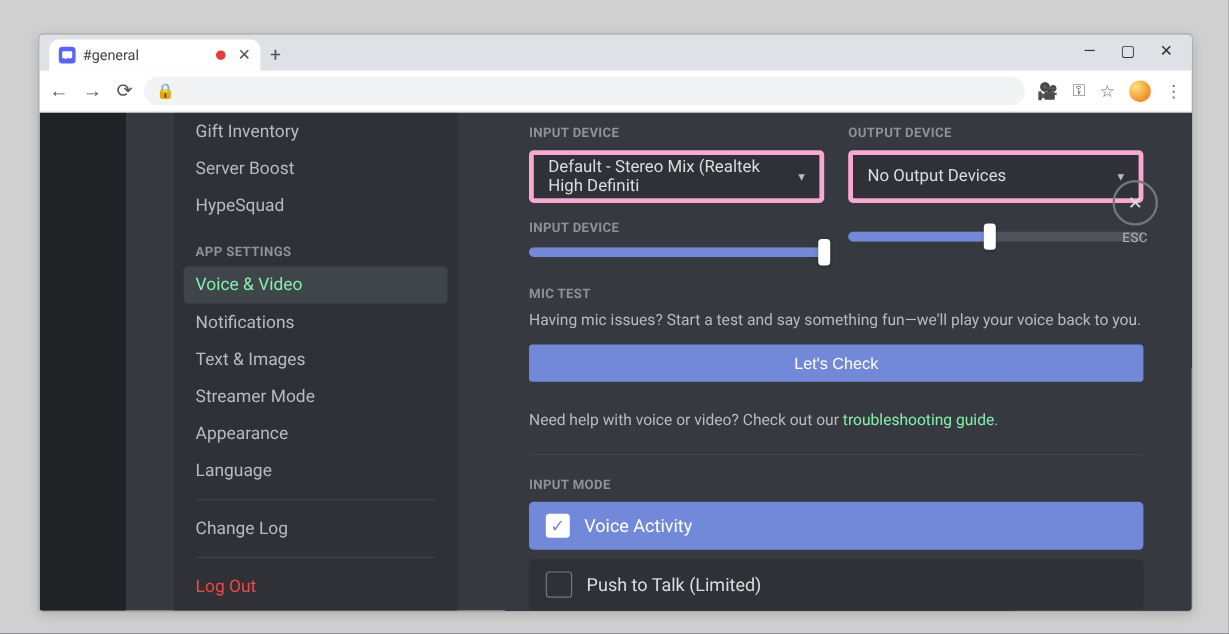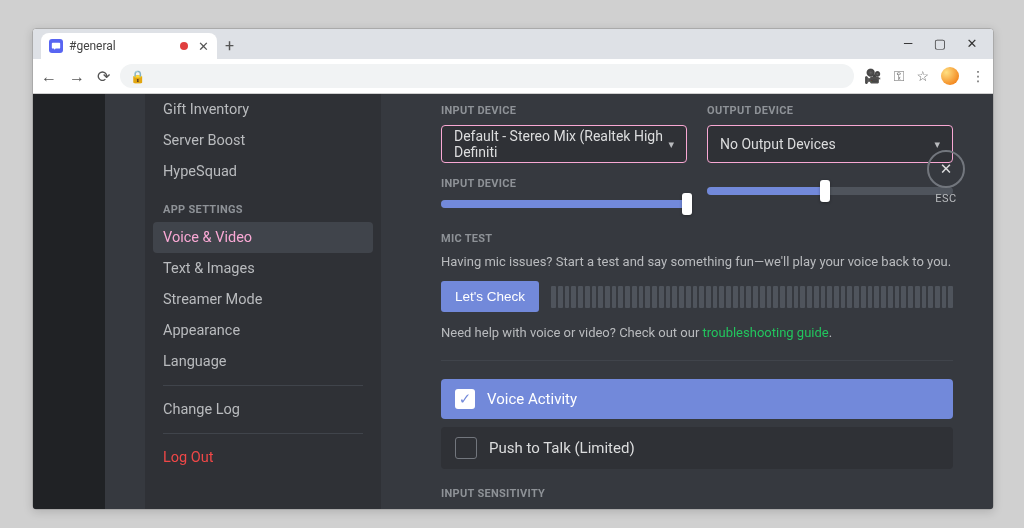--- a/index.html
+++ b/index.html
@@ -116,21 +116,21 @@
   letter-spacing: 0.3px;
   padding: 16px 10px 6px 10px;
 }
 .side-item {
   color: #b9bbbe;
   font-size: 14.5px;
   padding: 7px 10px;
   border-radius: 4px;
   cursor: pointer;
 }
-.side-item.active { background: #40444b; color: #f9a8d4; }
+.side-item.active { background: #40444b; color: #86efac; }
 .side-item.logout { color: #f04747; }
 .side-divider { height: 1px; background: #40444b; margin: 8px 10px; }
 .socials { display: flex; gap: 10px; padding: 10px 10px 6px 10px; color: #b9bbbe; }
 .main {
   flex: 1;
   background: #36393f;
   padding: 10px 40px 20px 20px;
   overflow-y: auto;
   position: relative;
 }
@@ -158,21 +158,21 @@
 .form-col { flex: 1; }
 .section-label {
   font-size: 11px;
   font-weight: 700;
   color: #8e9297;
   letter-spacing: 0.3px;
   margin-bottom: 8px;
 }
 .select {
   background: #2f3136;
-  border: 1px solid #f9a8d4;
+  border: 4px solid #f9a8d4;
   border-radius: 4px;
   height: 36px;
   display: flex;
   align-items: center;
   justify-content: space-between;
   padding: 0 12px;
   color: #dcddde;
   font-size: 14px;
   cursor: pointer;
 }
@@ -195,42 +195,42 @@
   position: absolute;
   top: 50%;
   width: 10px;
   height: 22px;
   background: #fff;
   border-radius: 3px;
   transform: translate(-50%, -50%);
   box-shadow: 0 1px 3px rgba(0,0,0,0.3);
 }
 .helper-text { font-size: 13px; color: #b9bbbe; margin-bottom: 10px; line-height: 1.4; }
-.mic-test-row { display: flex; align-items: center; gap: 12px; margin-bottom: 12px; }
+.mic-test-row { display: flex; gap: 12px; margin-bottom: 12px; flex-direction: column; }
 .btn {
   background: #7289da;
   color: #fff;
   font-size: 13.5px;
   padding: 8px 14px;
   border-radius: 3px;
   cursor: pointer;
   border: none;
 }
 .meter {
   flex: 1;
   height: 22px;
   display: flex;
   gap: 2px;
 }
 .meter span {
   flex: 1;
   background: #4f545c;
   border-radius: 1px;
 }
-.link { color: #22c55e; }
+.link { color: #86efac; }
 .divider-line { height: 1px; background: #40444b; margin: 18px 0; }
 .radio-card {
   border-radius: 4px;
   padding: 10px 14px;
   display: flex;
   align-items: center;
   gap: 12px;
   margin-bottom: 8px;
   cursor: pointer;
   font-size: 15px;
@@ -293,20 +293,21 @@
 
   <div class="content">
     <div class="server-bar"></div>
 
     <div class="sidebar">
       <div class="side-item">Gift Inventory</div>
       <div class="side-item">Server Boost</div>
       <div class="side-item">HypeSquad</div>
       <div class="side-section-header">APP SETTINGS</div>
       <div class="side-item active">Voice &amp; Video</div>
+      <div class="side-item">Notifications</div>
       <div class="side-item">Text &amp; Images</div>
       <div class="side-item">Streamer Mode</div>
       <div class="side-item">Appearance</div>
       <div class="side-item">Language</div>
       <div class="side-divider"></div>
       <div class="side-item">Change Log</div>
       <div class="side-divider"></div>
       <div class="side-item logout">Log Out</div>
       <div class="socials">
         
@@ -416,20 +417,21 @@
             <span></span>
             <span></span>
           </div>
       </div>
       <div class="helper-text">
         <span>Need help with voice or video? Check out our </span><a class="link">troubleshooting guide</a>.
       </div>
 
       <div class="divider-line"></div>
 
+      <div class="section-label">INPUT MODE</div>
       <div class="radio-card selected">
         <div class="checkbox">✓</div>
         <span>Voice Activity</span>
       </div>
       <div class="radio-card unselected">
         <div class="checkbox"></div>
         <span>Push to Talk (Limited)</span>
       </div>
 
       <div class="section-label" style="margin-top:18px">INPUT SENSITIVITY</div>

